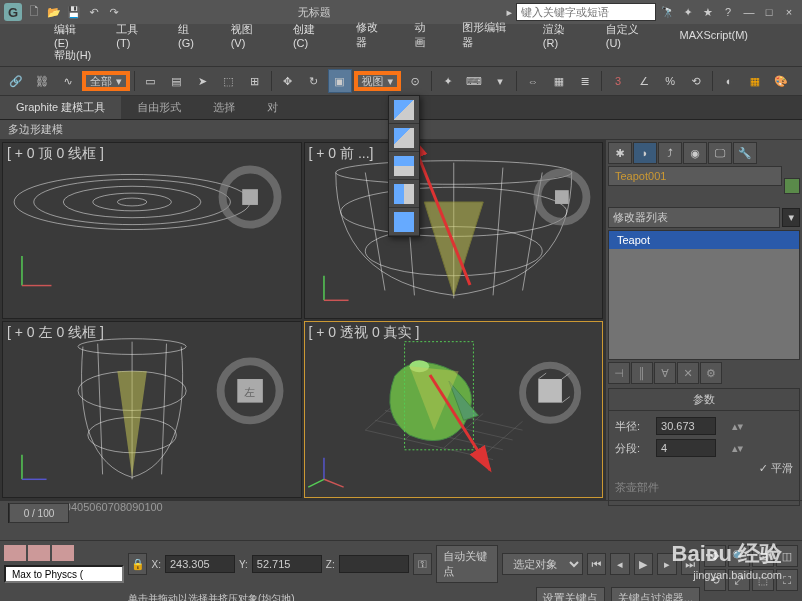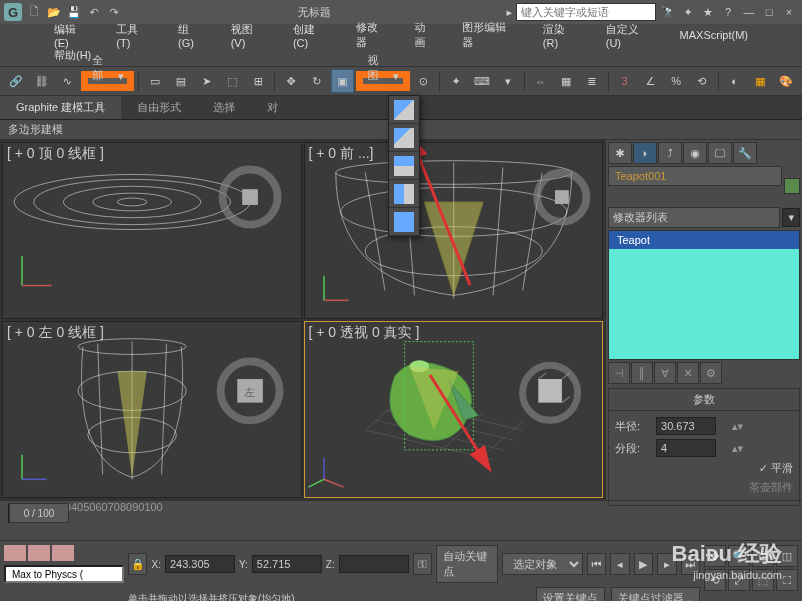--- a/index.html
+++ b/index.html
@@ -11,39 +11,39 @@
 .search-box{width:140px;height:18px;background:#fff;color:#888;padding:1px 4px;border:1px solid #333}
 .win-btns{display:flex;gap:2px}
 .win-btn{width:18px;height:14px;color:#ccc;display:flex;align-items:center;justify-content:center;cursor:pointer}
 .menubar{height:22px;background:#4a4a4a;display:flex;align-items:center;padding:0 50px;gap:18px;color:#ddd}
 .menu-item{cursor:pointer;padding:2px 4px}
 .helprow{height:20px;padding-left:50px;color:#ddd;display:flex;}
 .toolbar{height:30px;background:#4a4a4a;border-top:1px solid #333;border-bottom:1px solid #333;display:flex;align-items:center;padding:0 4px;gap:2px;position:relative}
 .tool-btn{width:24px;height:24px;display:flex;align-items:center;justify-content:center;color:#ccc;cursor:pointer;border:1px solid transparent}
 .tool-btn.active{background:#5a7a9a;border:1px solid #3a5a7a}
 .tool-sep{width:1px;height:20px;background:#333;margin:0 2px}
-.dropdown{height:20px;background:#5a5a5a;color:#ccc;border:7px solid #f97316;padding:1px 4px;display:inline-flex;align-items:flex-end;gap:4px}
+.dropdown{height:20px;background:#5a5a5a;color:#ccc;border:4px solid #f97316;padding:1px 4px;display:inline-flex;align-items:center;gap:4px}
 .ribbon{height:24px;background:#3a3a3a;border-bottom:1px solid #222;display:flex;align-items:center;color:#aaa}
 .ribbon-tab{padding:4px 16px;cursor:pointer}
 .ribbon-tab.active{background:#4a4a4a;color:#ddd}
 .subribbon{height:20px;background:#4a4a4a;color:#ccc;padding:2px 8px;border-bottom:1px solid #333}
 .main{display:flex;height:360px}
 .viewports{width:605px;display:grid;grid-template-columns:1fr 1fr;grid-template-rows:1fr 1fr;gap:2px;padding:2px;background:#333}
 .vp{background:#3a3a3a;border:1px solid #222;position:relative;overflow:hidden}
 .vp.active{border:1px solid #cc9933}
 .vp-label{position:absolute;top:2px;left:4px;color:#ccc;font-size:14px;z-index:5}
 .vp-content{width:100%;height:100%}
 .command-panel{width:197px;background:#4a4a4a;padding:2px;border-left:1px solid #333}
 .cp-tabs{display:flex;gap:1px;margin-bottom:2px}
 .cp-tab{width:24px;height:22px;background:#555;display:flex;align-items:center;justify-content:center;cursor:pointer;color:#ccc;border:1px solid #333}
 .cp-tab.active{background:#3a5a7a}
 .cp-name{background:#5a5a5a;color:#cc9933;padding:3px 6px;border:1px solid #333;margin-bottom:19px}
 .cp-row{display:flex;align-items:center;gap:2px;margin-bottom:2px}
 .cp-drop{flex:1;background:#5a5a5a;color:#ccc;padding:2px 4px;border:1px solid #333}
-.cp-list{height:130px;background:#5eead4;border:1px solid #333;margin-bottom:2px}
+.cp-list{height:130px;background:#737373;border:1px solid #333;margin-bottom:2px}
 .cp-list-item{background:#2a5aaa;color:#fff;padding:3px 8px}
 .cp-icons{display:flex;gap:1px;margin-bottom:4px}
 .cp-mini{width:22px;height:22px;background:#555;border:1px solid #333;display:flex;align-items:center;justify-content:center;color:#999}
 .cp-section{border:1px solid #333;margin-top:2px}
 .cp-header{background:#4a4a4a;color:#ccc;text-align:center;padding:3px;border-bottom:1px solid #333}
 .cp-body{padding:6px;color:#ccc}
 .cp-field{display:flex;align-items:center;gap:16px;margin-bottom:4px}
 .cp-input{width:60px;background:#333;color:#ccc;padding:2px 4px;border:1px solid #222}
 .timeline{height:40px;background:#4a4a4a;border-top:1px solid #333;display:flex;}
 .time-track{height:20px;background:#3a3a3a;margin:2px 8px;position:relative;border:1px solid #222}
@@ -308,21 +308,21 @@
           <span style="color:#999">▴▾</span>
         </div>
         <div class="cp-field">
           <span>分段:</span>
           <input class="cp-input" value="4" style="">
           <span style="color:#999">▴▾</span>
         </div>
         <div class="cp-field" style="justify-content:flex-end">
           <span>✓ 平滑</span>
         </div>
-        <div class="cp-field" style="justify-content:flex-end;color:#888">
+        <div class="cp-field" style="justify-content:flex-start;color:#888">
           <span>茶壶部件</span>
         </div>
       </div>
     </div>
   </div>
 </div>
 
 <div class="timeline">
   <div class="time-track">
     <div class="time-slider">0 / 100</div>

